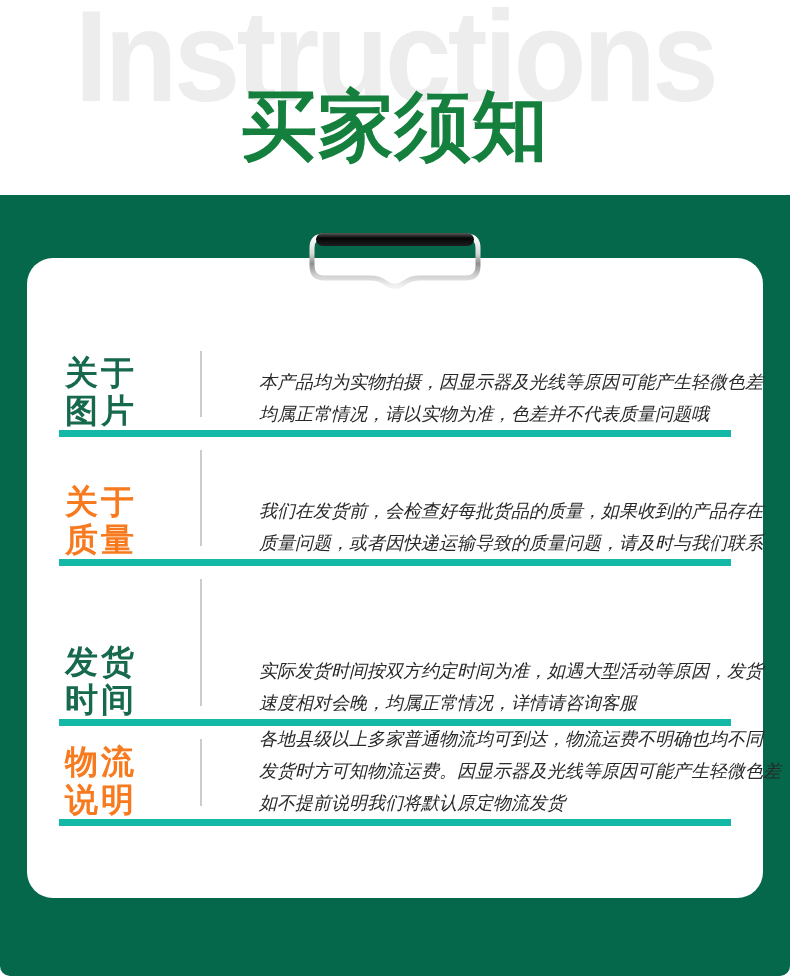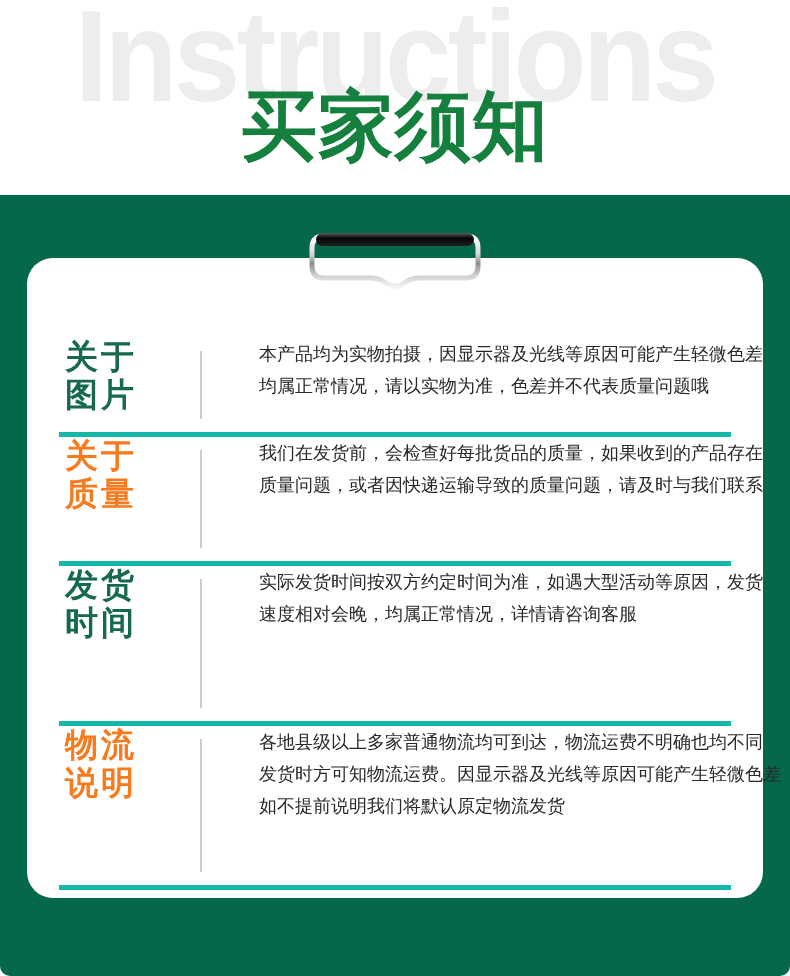--- a/index.html
+++ b/index.html
@@ -60,29 +60,29 @@
   .clip {
     position:absolute;
     top:228px; left:307px;
     width:176px; height:64px;
     z-index:6;
   }
   .clip svg { overflow:visible; display:block; }
   
   .section {
     display:flex;
-    align-items:flex-start;
+    align-items:flex-end;
     box-sizing:border-box;
-    border-bottom:5px solid #14b8a6;
+    border-bottom:7px solid #14b8a6;
     gap:41px;
   }
   .s1 { height:99px; }
   .s2 { height:129px; }
   .s3 { height:160px; }
-  .s4 { height:164px; }
+  .s4 { height:100px; }
   .label {
     width:100px;
     flex:0 0 100px;
     box-sizing:border-box;
     padding-left:6px;
     font-size:33px;
     font-weight:900;
     line-height:38px;
     letter-spacing:3px;
     white-space:nowrap;
@@ -94,20 +94,21 @@
     flex:0 0 2px;
     align-self:stretch;
     margin:13px 0;
     background:#CCCCCC;
   }
   .text {
     padding-left:16px;
     font-size:18px;
     line-height:32px;
     color:#282828;
+    font-style:italic;
   }
   .text div { white-space:nowrap; }
 </style>
 </head>
 <body>
 
 <div class="page">
 
   <div class="watermark">Instructions</div>
 

